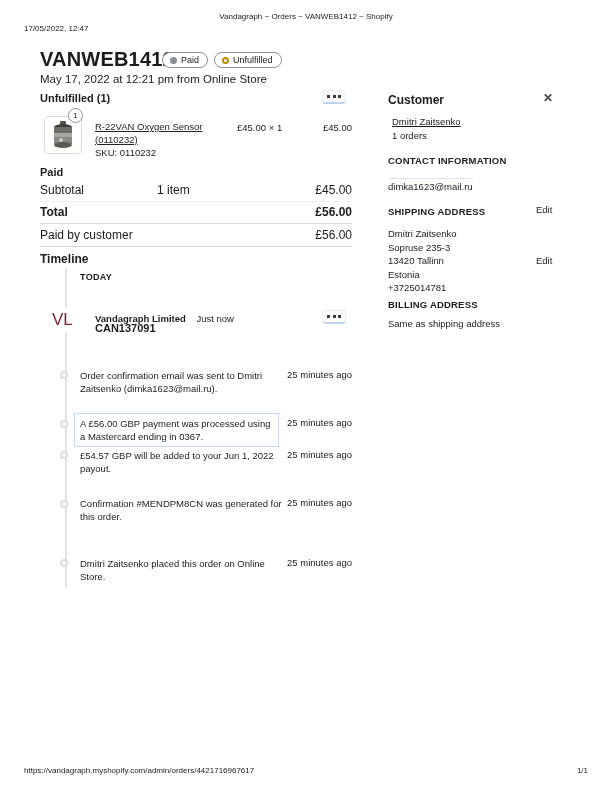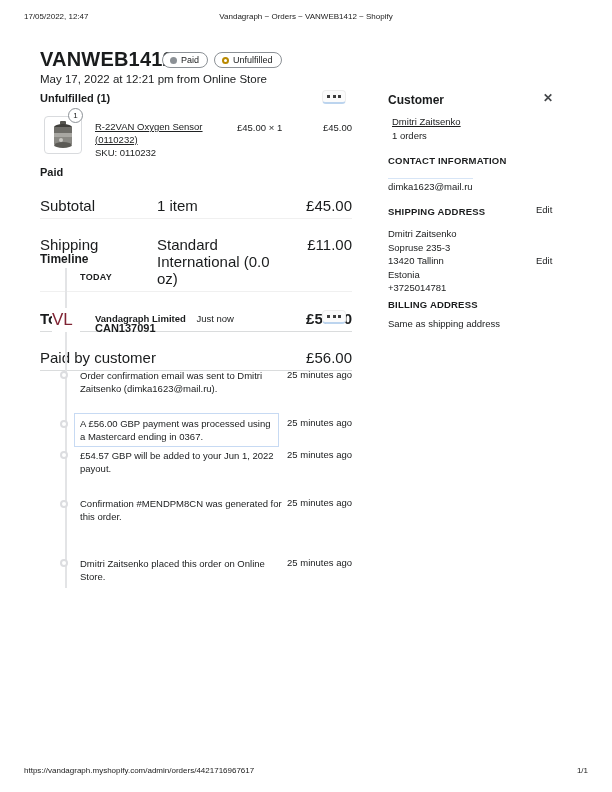--- a/index.html
+++ b/index.html
@@ -1,21 +1,21 @@
 <!DOCTYPE html>
 <html><head>
 <meta charset="utf-8">
 <style>
   * { margin:0; padding:0; box-sizing:border-box; }
   html,body { background:#ffffff; }
   body { font-family:"Liberation Sans", sans-serif; color:#1a1c1d; }
   .page { position:relative; width:612px; height:792px; background:#fff; overflow:hidden; }
 
   
-  .print-hdr-date { position:absolute; left:24px; top:12px; font-size:8px; color:#1a1a1a;text-align:right; }
+  .print-hdr-date { position:absolute; left:24px; top:24px; font-size:8px; color:#1a1a1a;text-align:right; }
   .print-hdr-title { position:absolute; left:0; top:12px; width:100%; text-align:center; font-size:8px; color:#1a1a1a; }
   .print-ftr-url { position:absolute; left:24px; top:766px; font-size:8px; color:#1a1a1a; }
   .print-ftr-page { position:absolute; right:24px; top:766px; font-size:8px; color:#1a1a1a; }
 
   
   .order-title { position:absolute; left:40px; top:48px; font-size:20px; font-weight:bold; letter-spacing:0.2px; }
   .badges { position:absolute; left:162px; top:52px; display:flex; gap:6px; }
   .pill { display:inline-flex; align-items:center; gap:4px; border:1.5px solid #8c9196; border-radius:10px; padding:2px 8px 2px 7px; font-size:9px; color:#202223; background:#fff; height:16px; }
   .dot-filled { width:7px; height:7px; border-radius:50%; background:#8c9196; }
   .dot-ring { width:7px; height:7px; border-radius:50%; border:2px solid #b98900; background:#fff; }
@@ -30,21 +30,21 @@
 
   .thumb { position:absolute; left:44px; top:116px; width:38px; height:38px; border:1px solid #d9dbde; border-radius:4px; background:#fff; display:flex; align-items:center; justify-content:center; }
   .qty-badge { position:absolute; left:68px; top:108px; width:15px; height:15px; border:1px solid #8c9196; border-radius:50%; background:#fff; font-size:8px; display:flex; align-items:center; justify-content:center; color:#202223; }
   .li-title { position:absolute; left:95px; top:121px; width:125px; font-size:9.5px; line-height:12.5px; text-decoration:underline; color:#202223; cursor:pointer; }
   .li-sku { position:absolute; left:95px; top:147px; font-size:9.5px; }
   .li-price { position:absolute; left:237px; top:122px; font-size:9.5px;text-align:right; }
   .li-total { position:absolute; left:252px; top:122px; width:100px; text-align:right; font-size:9.5px; }
 
   .paid-heading { position:absolute; left:40px; top:166px; font-size:11px; font-weight:bold; }
   .pay-rows { position:absolute; left:40px; top:179px; width:312px; }
-  .pay-row { display:flex; font-size:15px; padding:3.5px 0 4px 0; border-bottom:1px solid #f0f0f0;margin-top:14px; }
+  .pay-row { display:flex; font-size:12px; padding:3.5px 0 4px 0; border-bottom:1px solid #f0f0f0; }
   .pay-row .lbl { width:117px; }
   .pay-row .det { flex:1; }
   .pay-row .amt { width:70px; text-align:right; }
   .pay-row.bold { font-weight:bold; border-bottom:1px solid #dadcdd; }
   .pay-row.last { border-bottom:1px solid #dadcdd; }
 
   
   .timeline-heading { position:absolute; left:40px; top:252px; font-size:12px; font-weight:bold; }
   .tl-line { position:absolute; left:65px; top:268px; width:2px; height:320px; background:#e3e4e6; }
   .tl-today { position:absolute; left:80px; top:272px; font-size:9px; font-weight:bold; letter-spacing:0.3px; }
@@ -115,25 +115,20 @@
   <div class="li-price">£45.00 × 1</div>
   <div class="li-total">£45.00</div>
 
   <div class="paid-heading">Paid</div>
   <div class="pay-rows">
     <div class="pay-row">
       <span class="lbl">Subtotal</span>
       <span class="det">1 item</span>
       <span class="amt">£45.00</span>
     </div>
-    <div class="pay-row">
-      <span class="lbl">Shipping</span>
-      <span class="det">Standard International (0.0 oz)</span>
-      <span class="amt">£11.00</span>
-    </div>
     <div class="pay-row bold">
       <span class="lbl">Total</span>
       <span class="det"></span>
       <span class="amt">£56.00</span>
     </div>
     <div class="pay-row last">
       <span class="lbl" style="width:auto;flex:1">Paid by customer</span>
       <span class="amt">£56.00</span>
     </div>
   </div>

